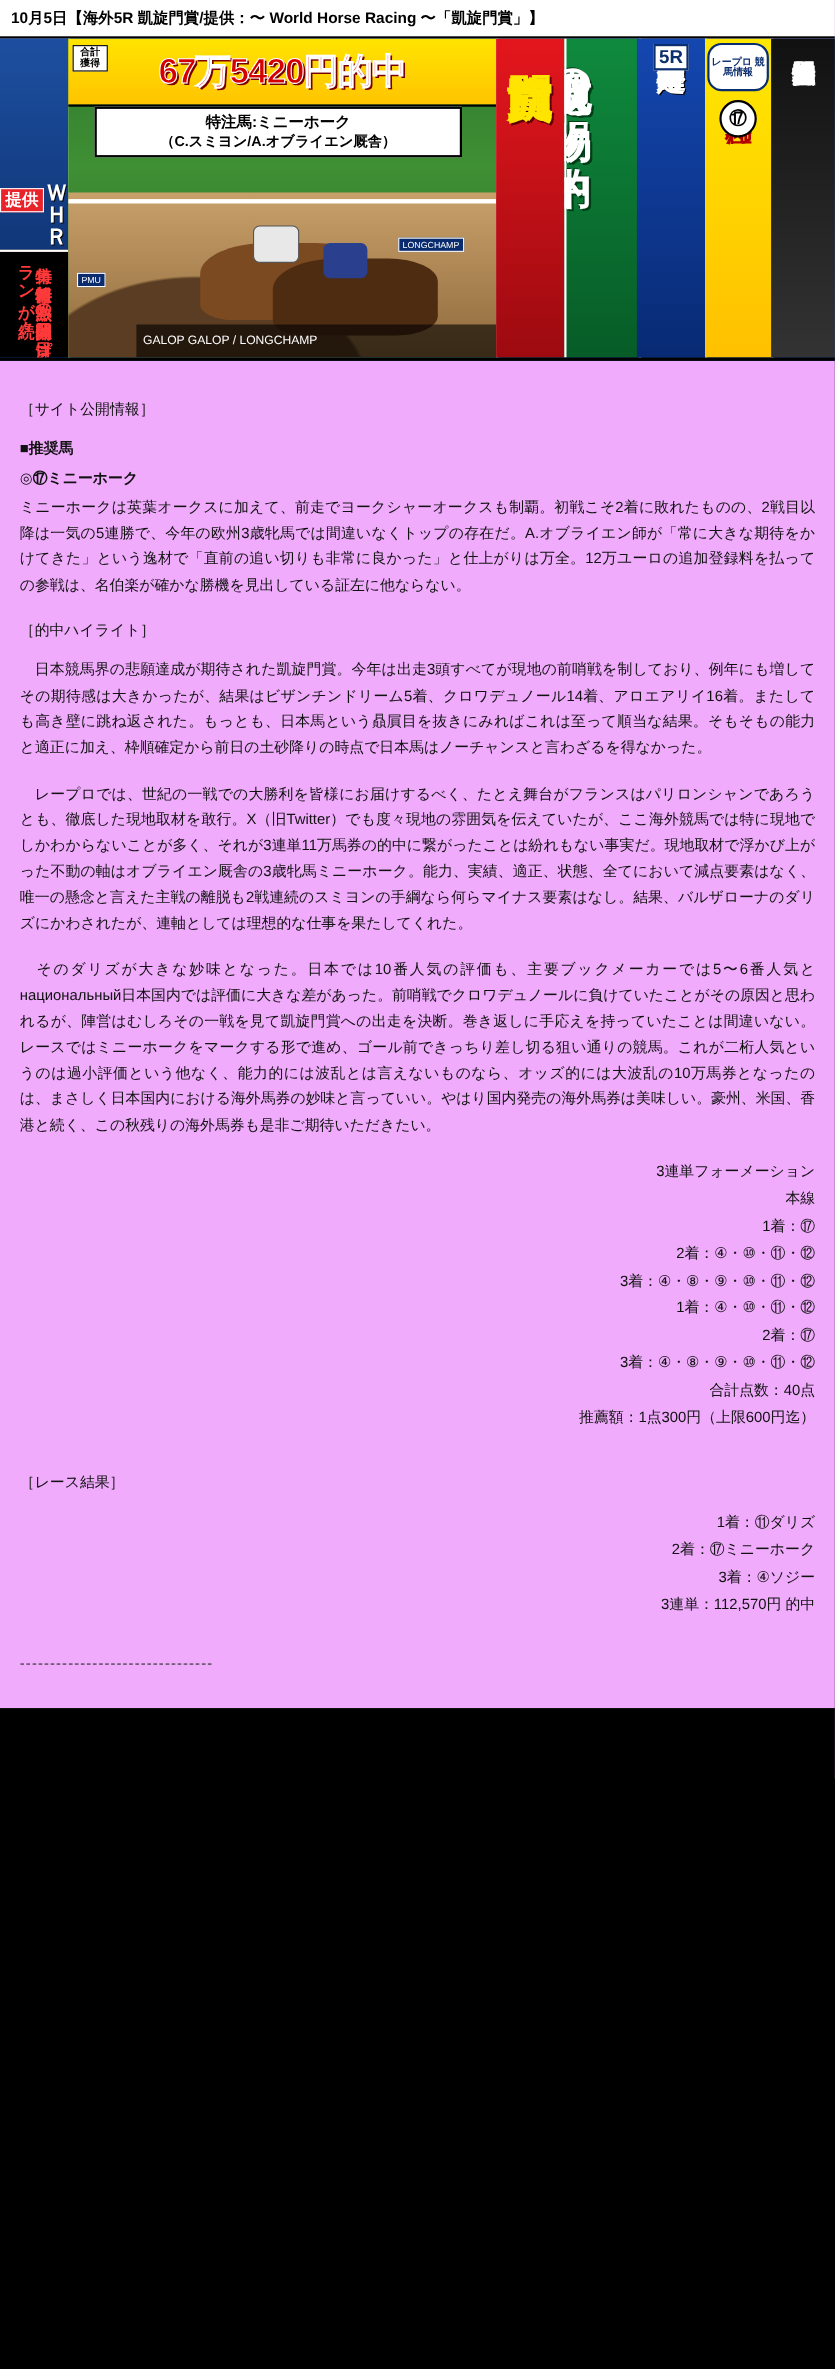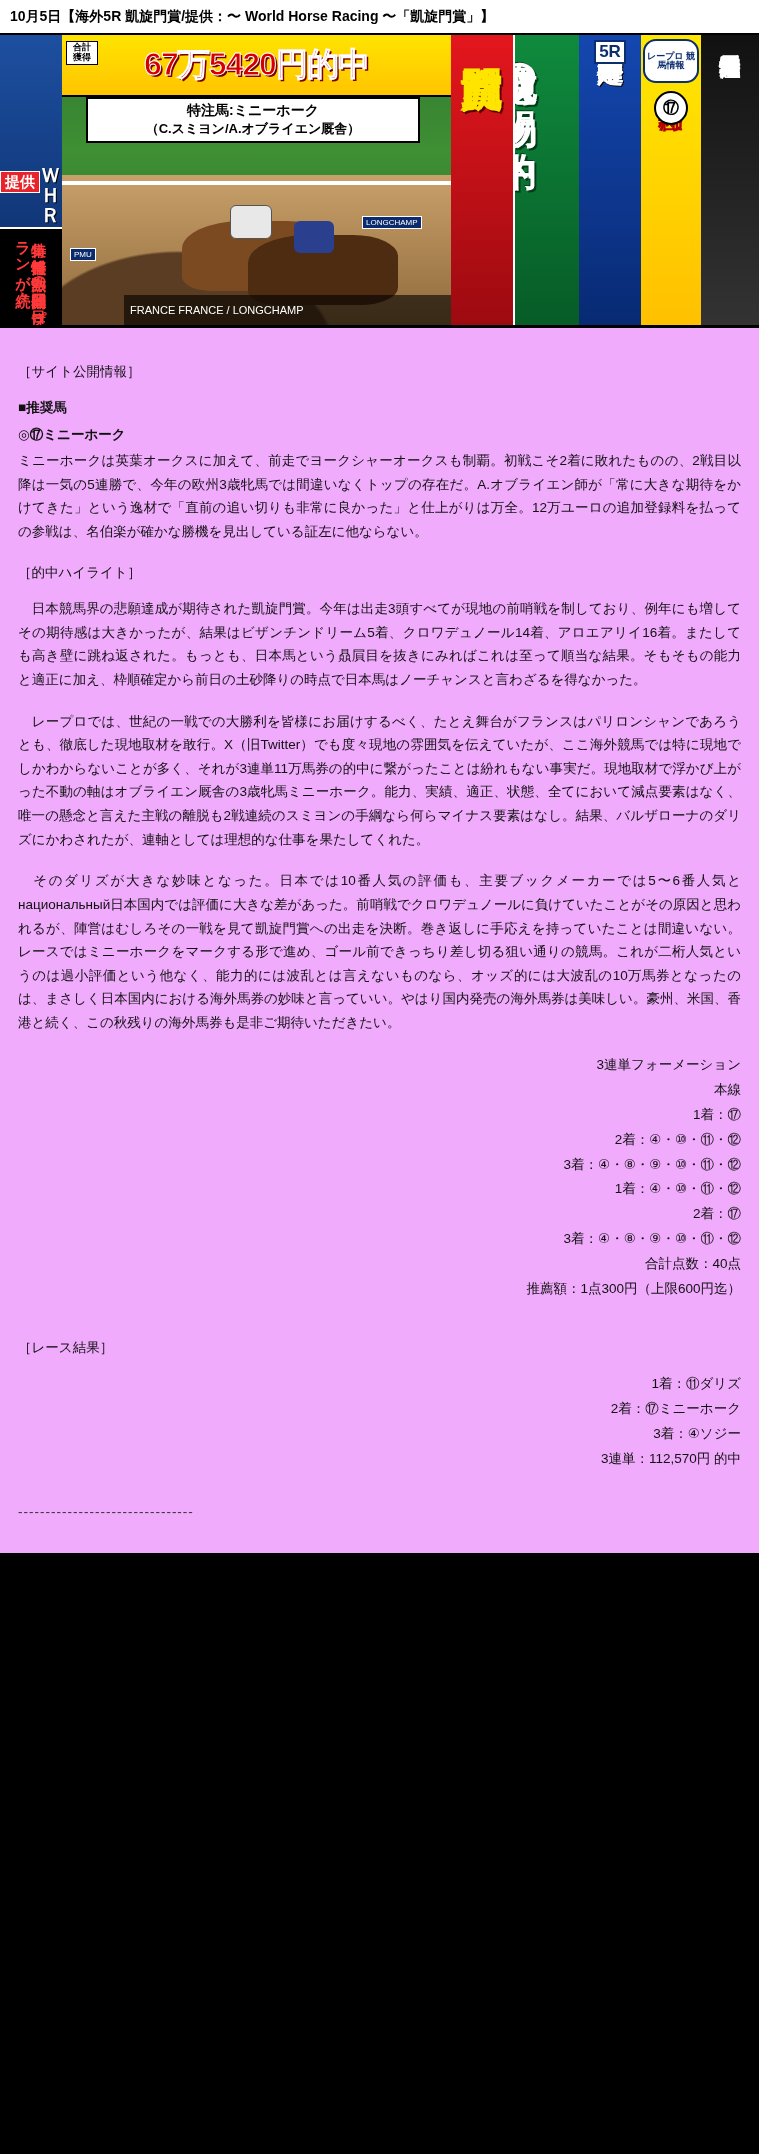--- a/index.html
+++ b/index.html
@@ -185,21 +185,21 @@
         <div class="sign" style="left:300px;bottom:96px;">LONGCHAMP</div>
       </div>
       <div class="bn-win">
         <div class="lbl">合計獲得</div>
         <div class="amt">67万5420円的中</div>
       </div>
       <div class="bn-horse">
         <div>特注馬:ミニーホーク</div>
         <div class="l2">（C.スミヨン/A.オブライエン厩舎）</div>
       </div>
-      <div class="bn-photo-bottom">FRANCE FRANCE / LONGCHAMP</div>
+      <div class="bn-photo-bottom">GALOP GALOP / LONGCHAMP</div>
     </div>
 
     <div class="bn-green">
       <div class="vtext t">現地取材の賜物 的中</div>
     </div>
 
     <div class="bn-red">
       <div class="vtext t">凱旋門賞</div>
     </div>
 

